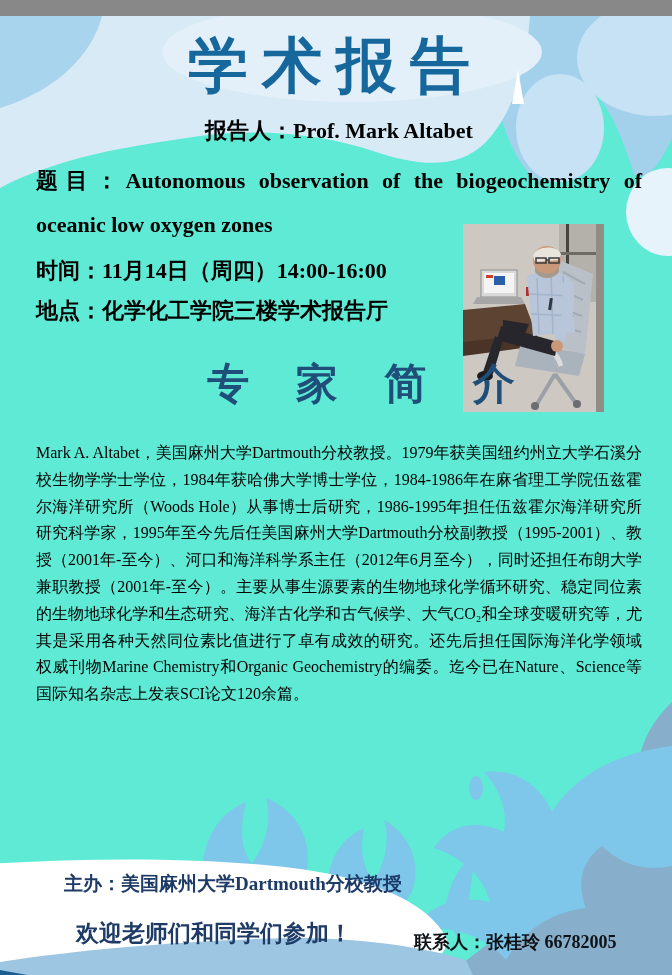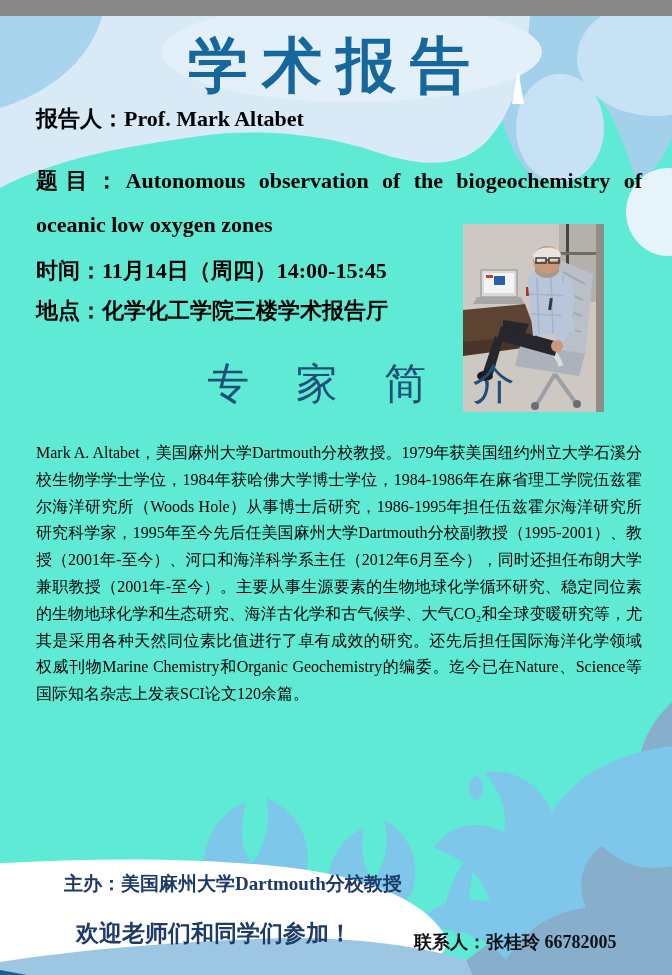--- a/index.html
+++ b/index.html
@@ -18,29 +18,29 @@
     text-align:center;
     font-size:60px;font-weight:bold;
     color:#16689c;
     letter-spacing:14px;
     font-family:"Liberation Serif","DejaVu Serif",serif;
   }
   .info{
     left:36px;width:606px;
     font-size:22px;font-weight:bold;color:#000;
   }
-  .info-speaker{top:88px;}
+  .info-speaker{top:100px;text-align:center;}
   .topic-l1{top:150px;text-align:justify;text-align-last:justify;white-space:normal;}
   .topic-l2{top:196px;}
   .info-time{top:240px;}
   .info-venue{top:280px;}
   .bio-heading{
     left:170px;top:340px;width:400px;
     text-align:center;
-    font-size:42px;font-weight:normal;
+    font-size:42px;font-weight:bold;
     color:#1f4e79;letter-spacing:18px;
   }
   .bio-text{
     left:36px;top:424px;width:606px;
     font-size:16px;line-height:26.8px;
     text-align:justify;color:#000;
     white-space:normal;z-index:3;position:absolute;
   }
   .organizer{top:855px;left:64px;font-size:19px;font-weight:bold;color:#1e3a66;}
   .welcome{top:902px;left:76px;font-size:23px;font-weight:bold;color:#1e3a66;}
@@ -157,21 +157,21 @@
       <rect x="86" y="34" width="10" height="5" fill="none" stroke="#3a3a3a" stroke-width="1.5"></rect>
       <line x1="83" y1="36" x2="86" y2="36" stroke="#3a3a3a" stroke-width="1.5"></line>
     </svg>
   </div>
 
   <div class="txt title">学术报告</div>
 
   <div class="txt info info-speaker">报告人：Prof. Mark Altabet</div>
   <div class="txt info topic-l2">oceanic low oxygen zones</div>
   <div class="txt info topic-l1">题目：Autonomous observation of the biogeochemistry of</div>
-  <div class="txt info info-time">时间：11月14日（周四）14:00-15:45</div>
+  <div class="txt info info-time">时间：11月14日（周四）14:00-16:00</div>
   <div class="txt info info-venue">地点：化学化工学院三楼学术报告厅</div>
 
   <div class="txt bio-heading">专 家 简 介</div>
   <div class="bio-text">Mark A. Altabet，美国麻州大学Dartmouth分校教授。1979年获美国纽约州立大学石溪分校生物学学士学位，1984年获哈佛大学博士学位，1984-1986年在麻省理工学院伍兹霍尔海洋研究所（Woods Hole）从事博士后研究，1986-1995年担任伍兹霍尔海洋研究所研究科学家，1995年至今先后任美国麻州大学Dartmouth分校副教授（1995-2001）、教授（2001年-至今）、河口和海洋科学系主任（2012年6月至今），同时还担任布朗大学兼职教授（2001年-至今）。主要从事生源要素的生物地球化学循环研究、稳定同位素的生物地球化学和生态研究、海洋古化学和古气候学、大气CO₂和全球变暖研究等，尤其是采用各种天然同位素比值进行了卓有成效的研究。还先后担任国际海洋化学领域权威刊物Marine Chemistry和Organic Geochemistry的编委。迄今已在Nature、Science等国际知名杂志上发表SCI论文120余篇。</div>
 
   <div class="txt organizer">主办：美国麻州大学Dartmouth分校教授</div>
   <div class="txt welcome">欢迎老师们和同学们参加！</div>
   <div class="txt contact">联系人：张桂玲 66782005</div>
 
 </div>

